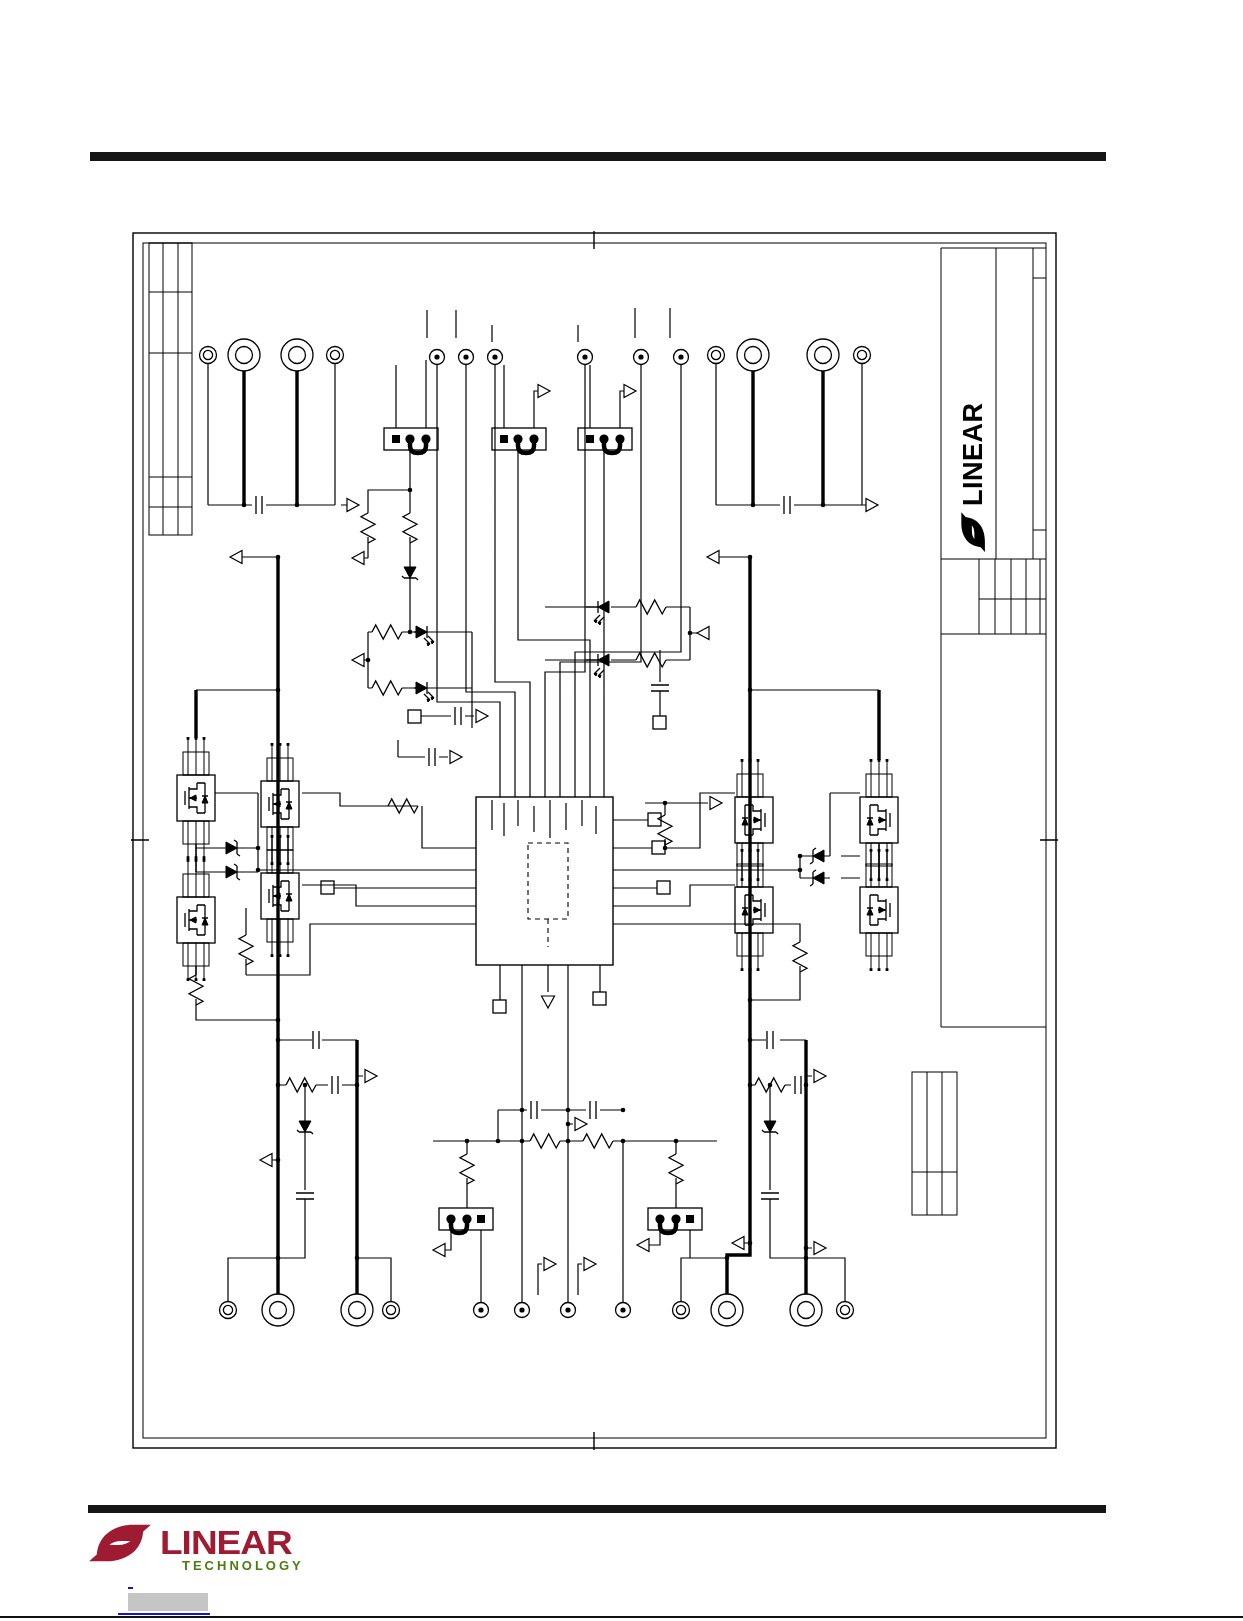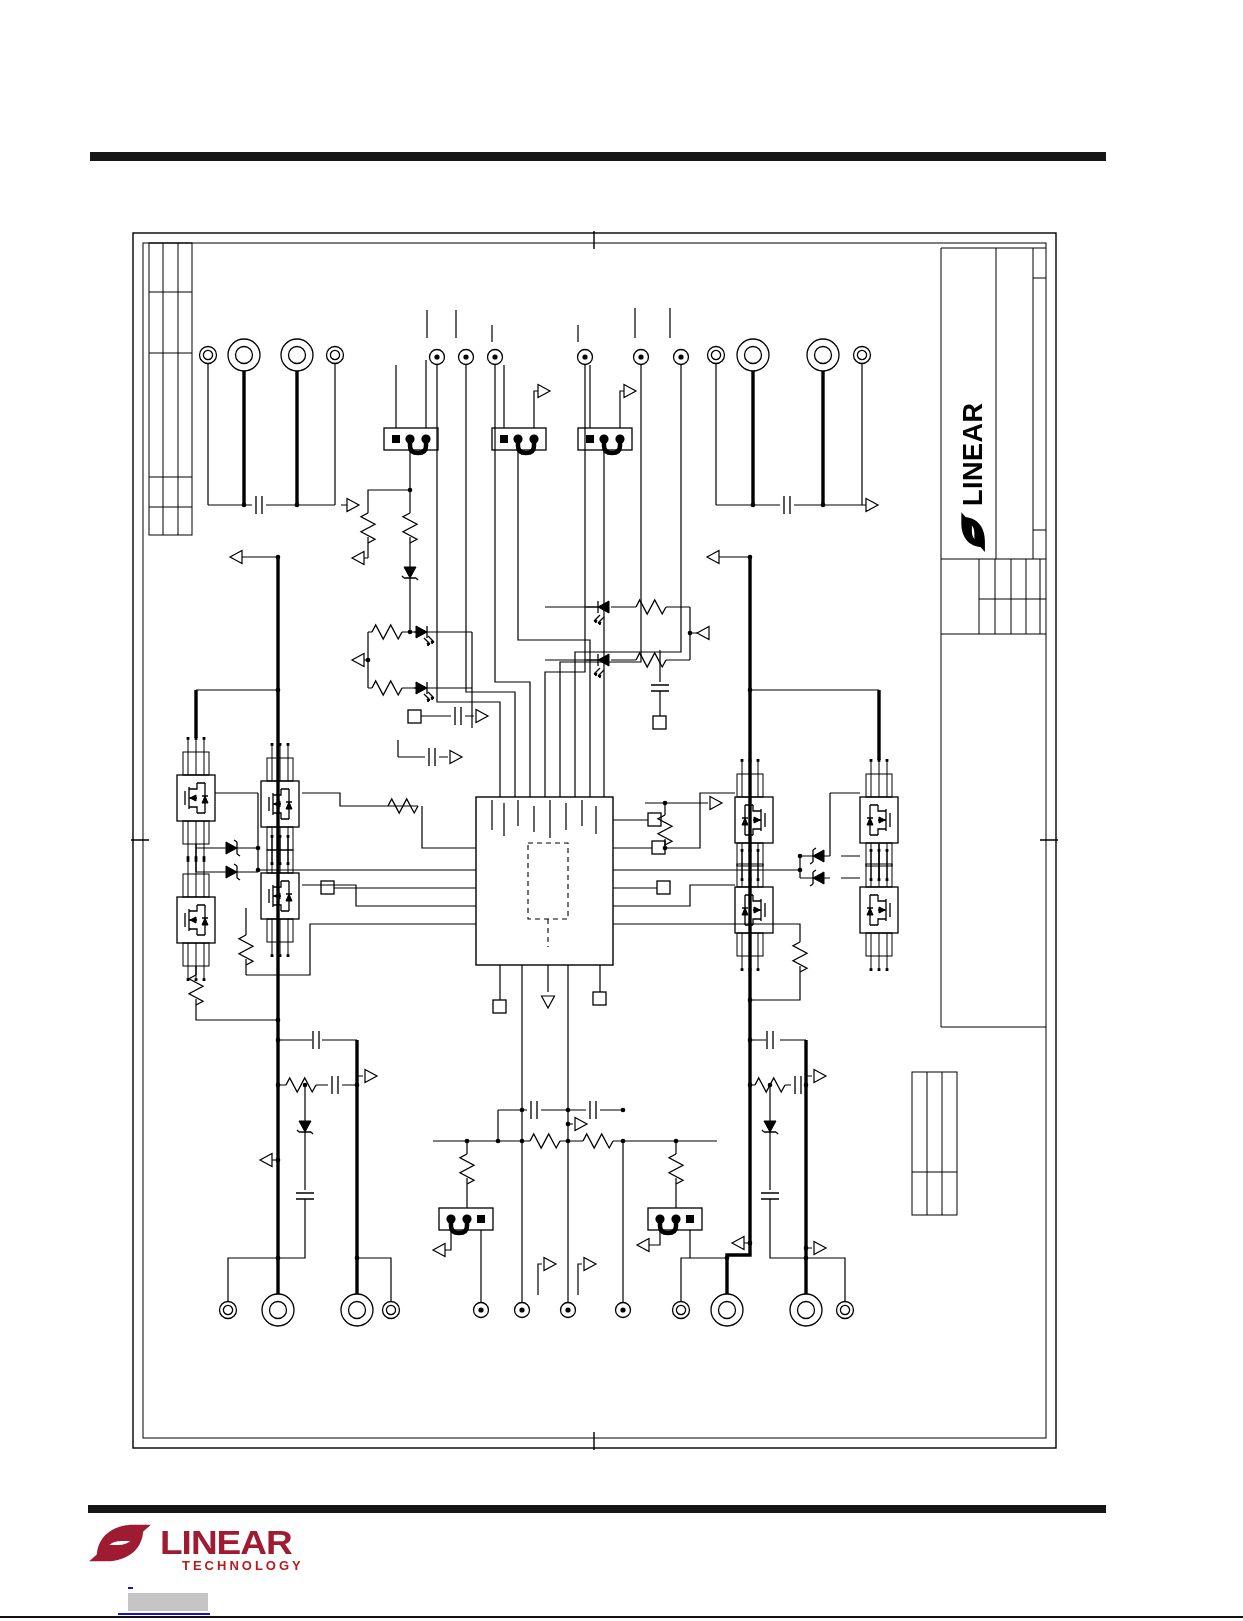--- a/index.html
+++ b/index.html
@@ -424,21 +424,21 @@
 
   <div id="brand" class="abs">
     <svg width="66" height="54" viewBox="0 0 68 56">
       <g id="footer-mark" fill="#9e1b32" transform="translate(1,2)">
         <path d="M8 40 C8 20 24 7 46 7 L64 7 L45 24 L34 24 C22 24 17 30 17 40 Z"></path>
         <path d="M56 12 C56 32 40 45 18 45 L0 45 L19 28 L30 28 C42 28 47 22 47 12 Z"></path>
       </g>
     </svg>
     <div id="brand-text">
       <span id="brand-name" style="color:#9e1b32;">LINEAR</span>
-      <span id="brand-sub" style="color:#b91c1c;">TECHNOLOGY</span>
+      <span id="brand-sub" style="color:#4d7c0f;">TECHNOLOGY</span>
     </div>
   </div>
 
   <div id="link-tick" class="abs" style="background:#1612d6;"></div>
   <a id="redacted-link" class="abs" href="#" style="border-color:#1612d6;">
     <span id="redacted-box" style="background:#c5c5c5;"></span>
   </a>
 
   <div id="page-edge" class="abs"></div>
 </div>

